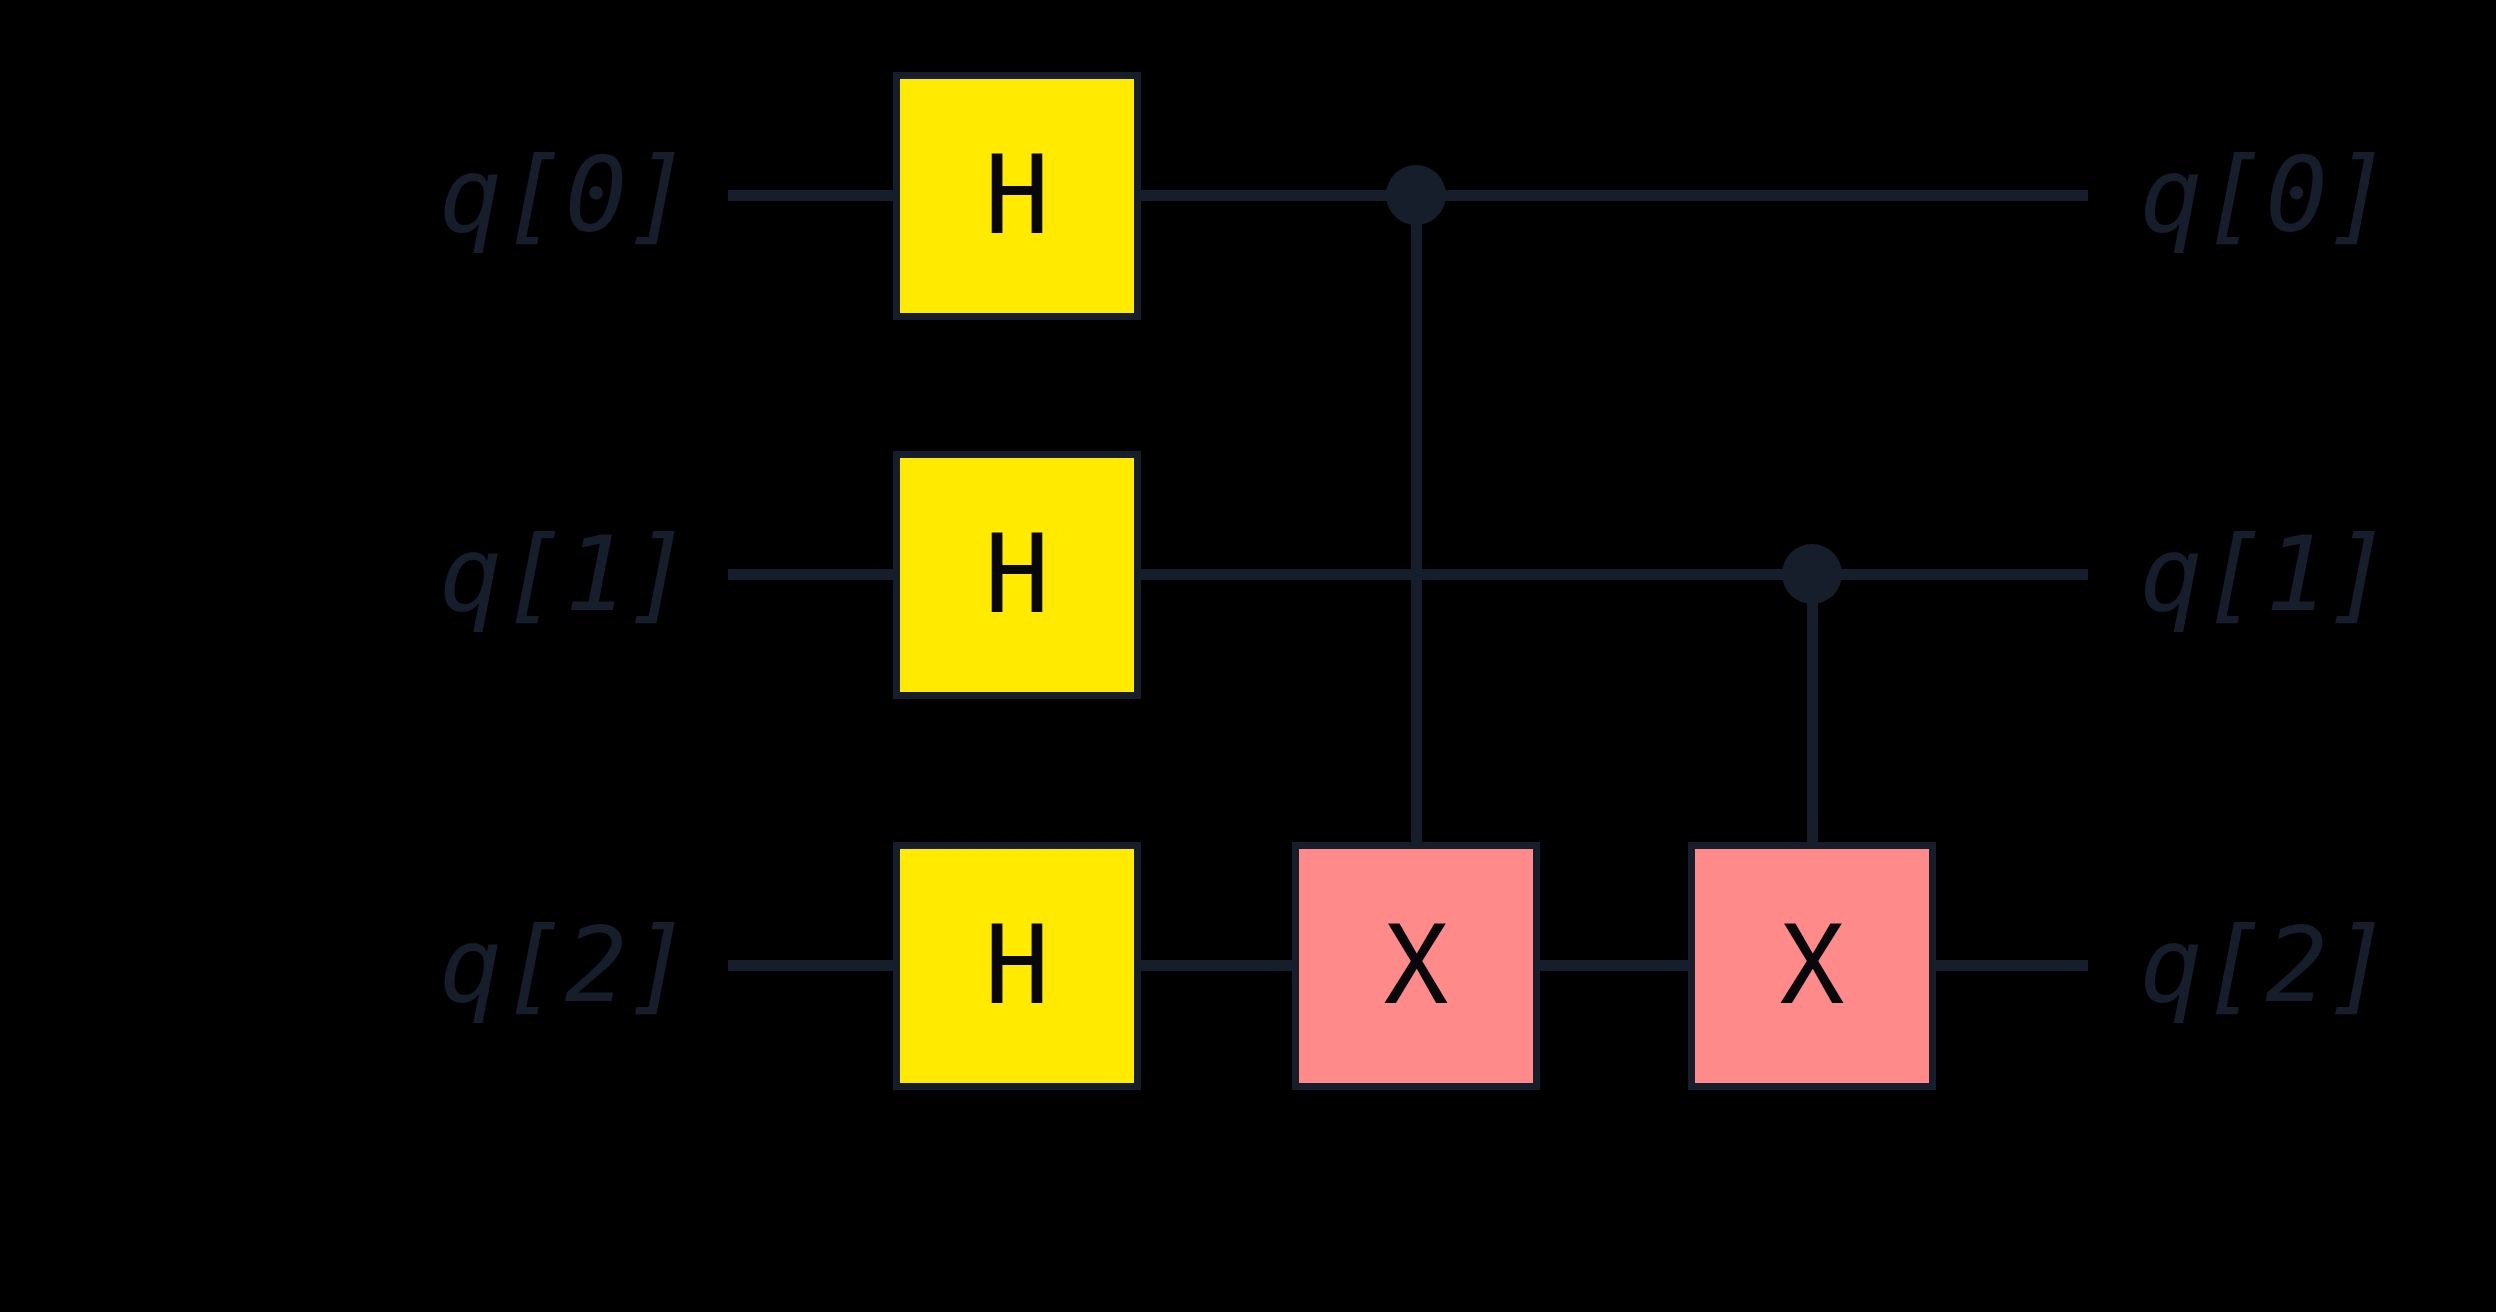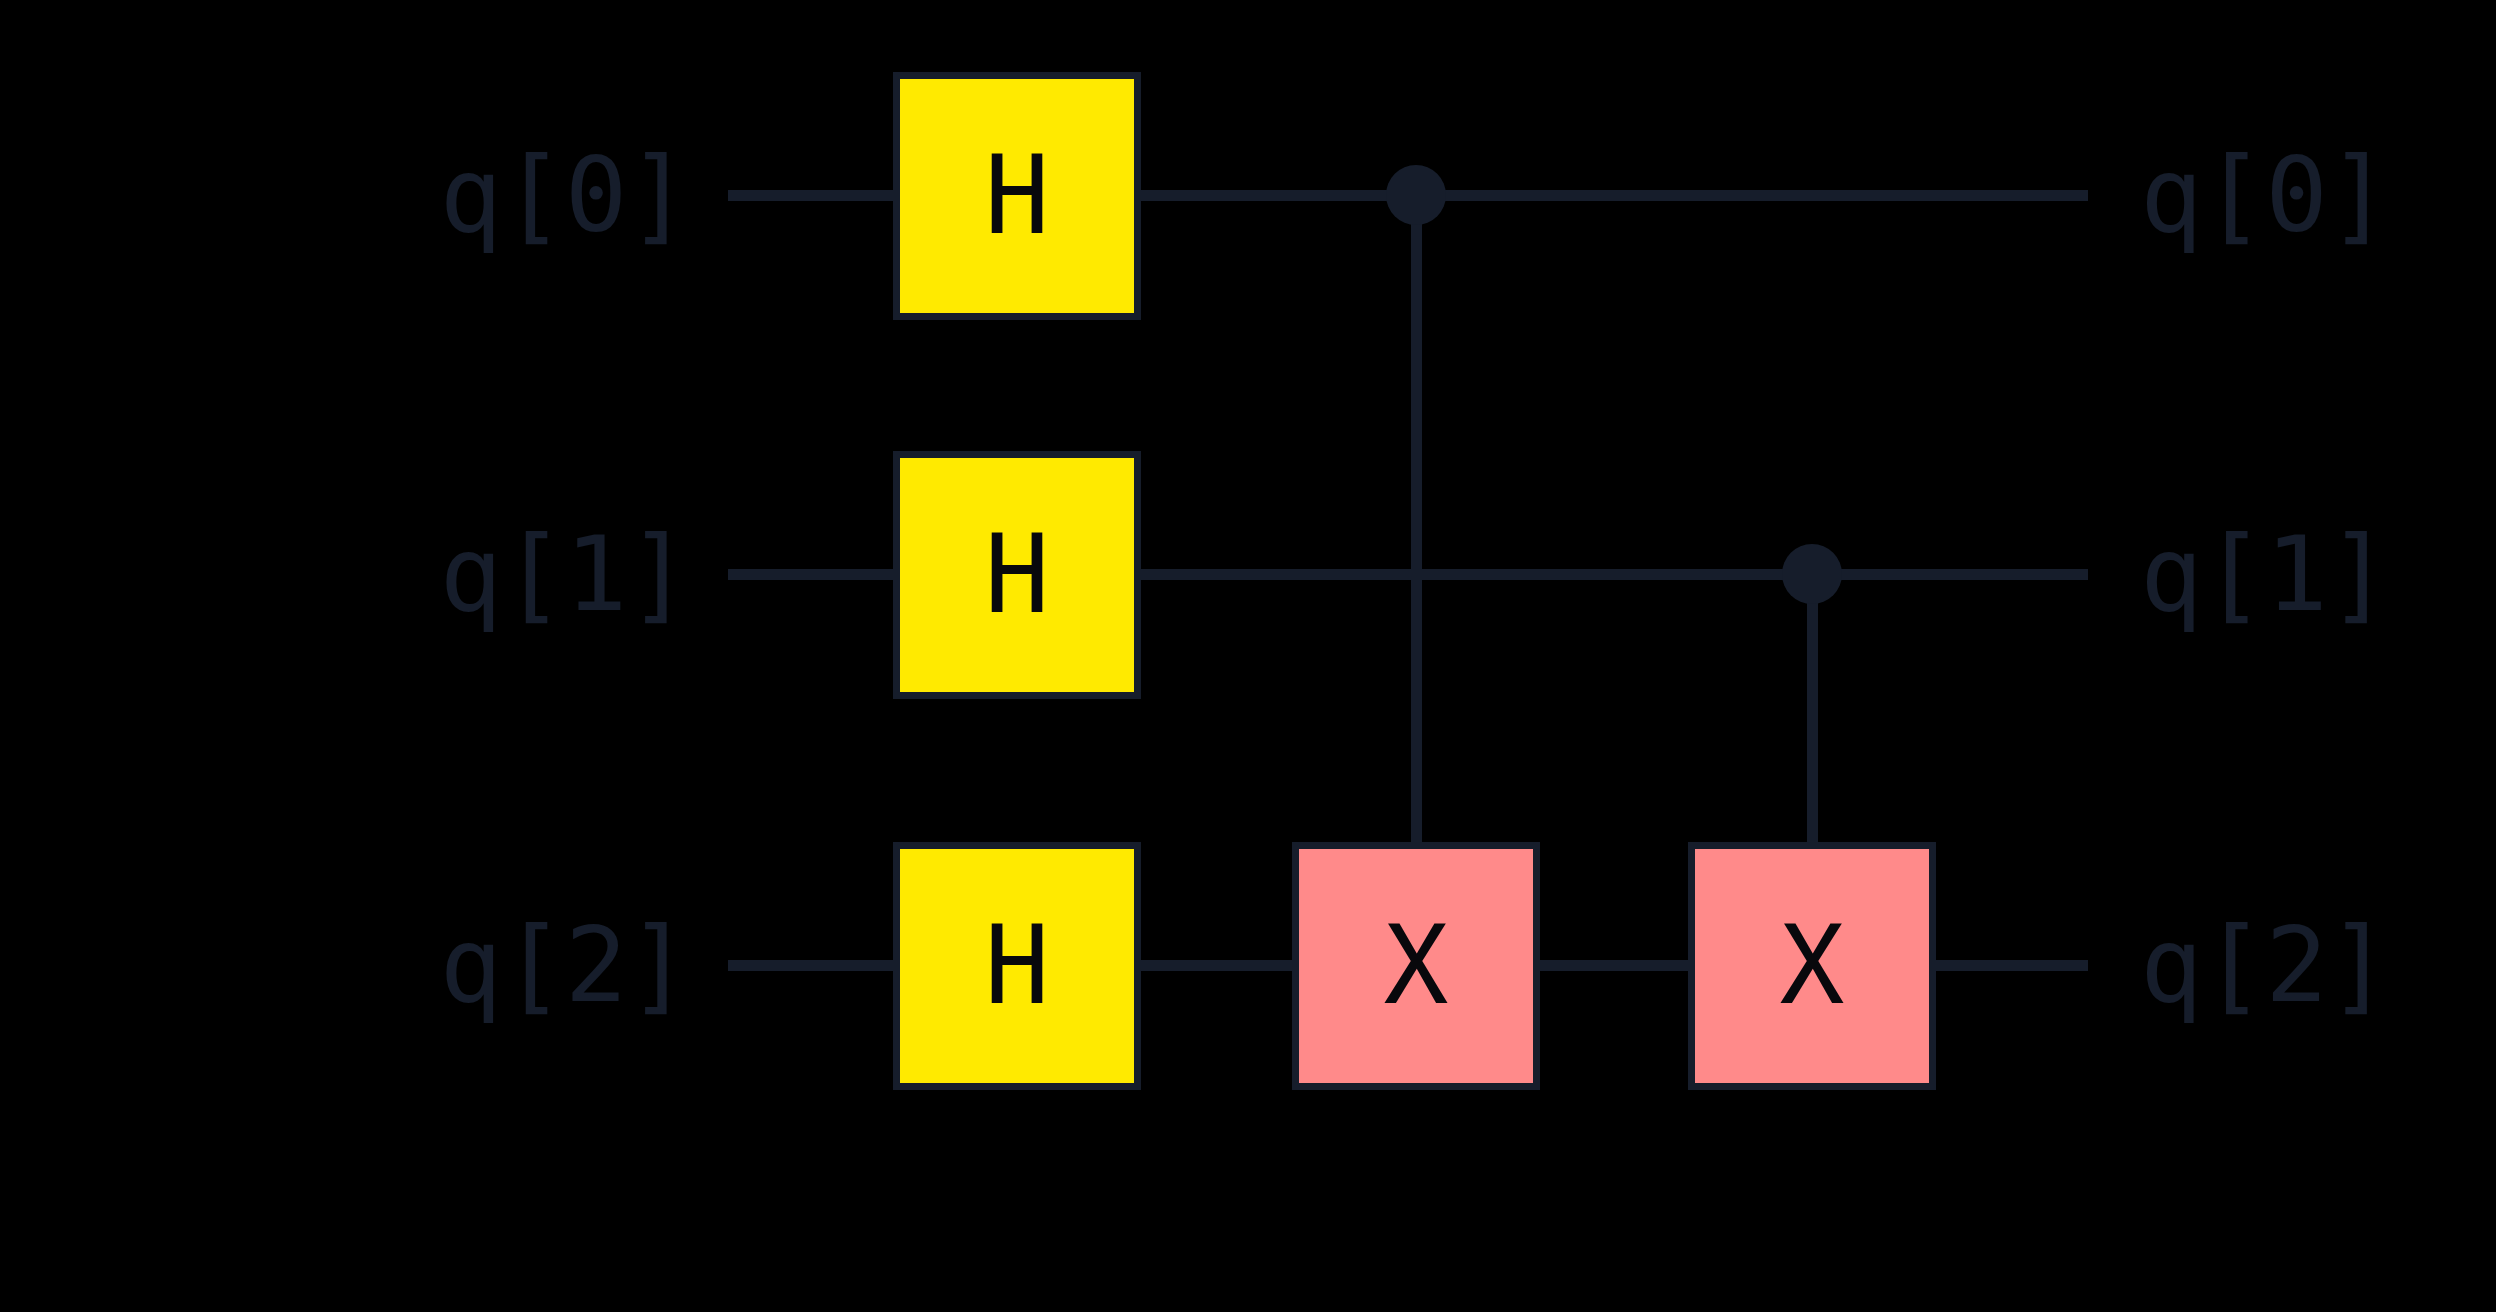--- a/index.html
+++ b/index.html
@@ -28,20 +28,21 @@
   .qlabel {
     position: absolute;
     color: #161d2b;
     font-family: "DejaVu Sans Mono", "Liberation Mono", monospace;
     font-size: 104px;
     line-height: 1;
     letter-spacing: 0px;
     white-space: pre;
     transform: translateY(-50%);
     user-select: none;
+    font-style: italic;
   }
   .qlabel.left  { text-align: right; }
   .qlabel.right { text-align: left; }
 
   
   .gate {
     position: absolute;
     box-sizing: border-box;
     border: 7px solid #161d2b;
     display: flex;

